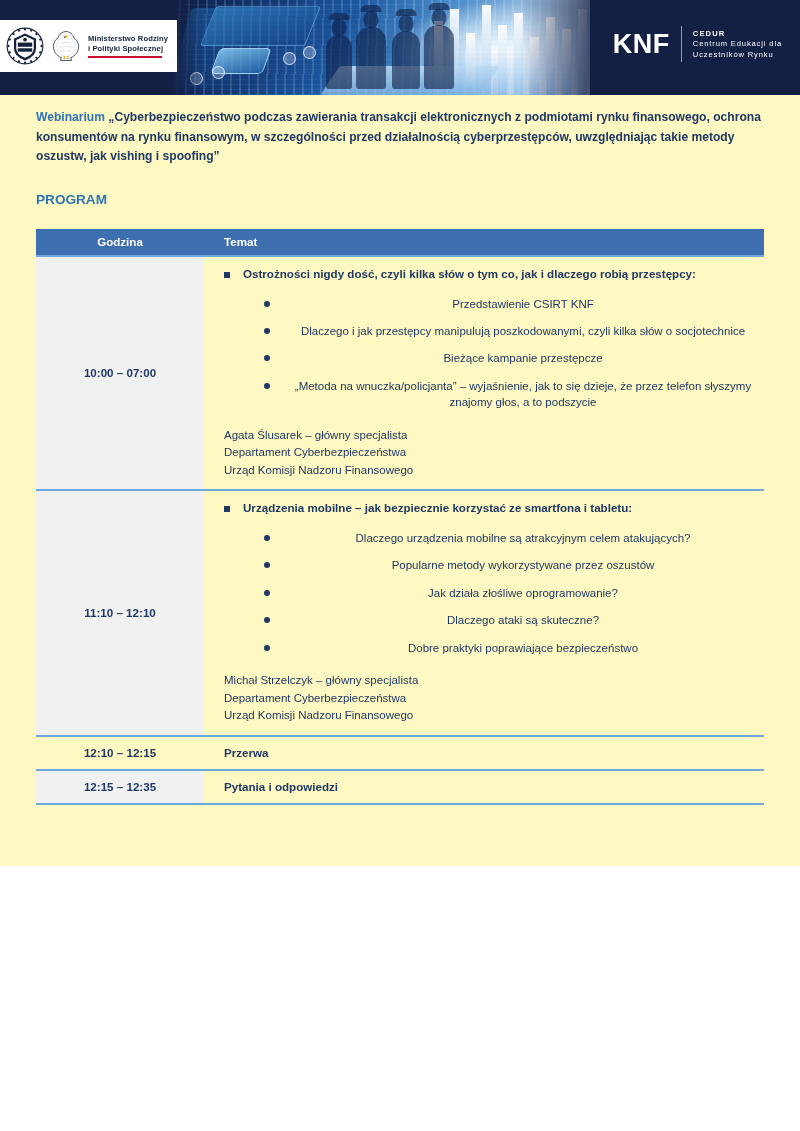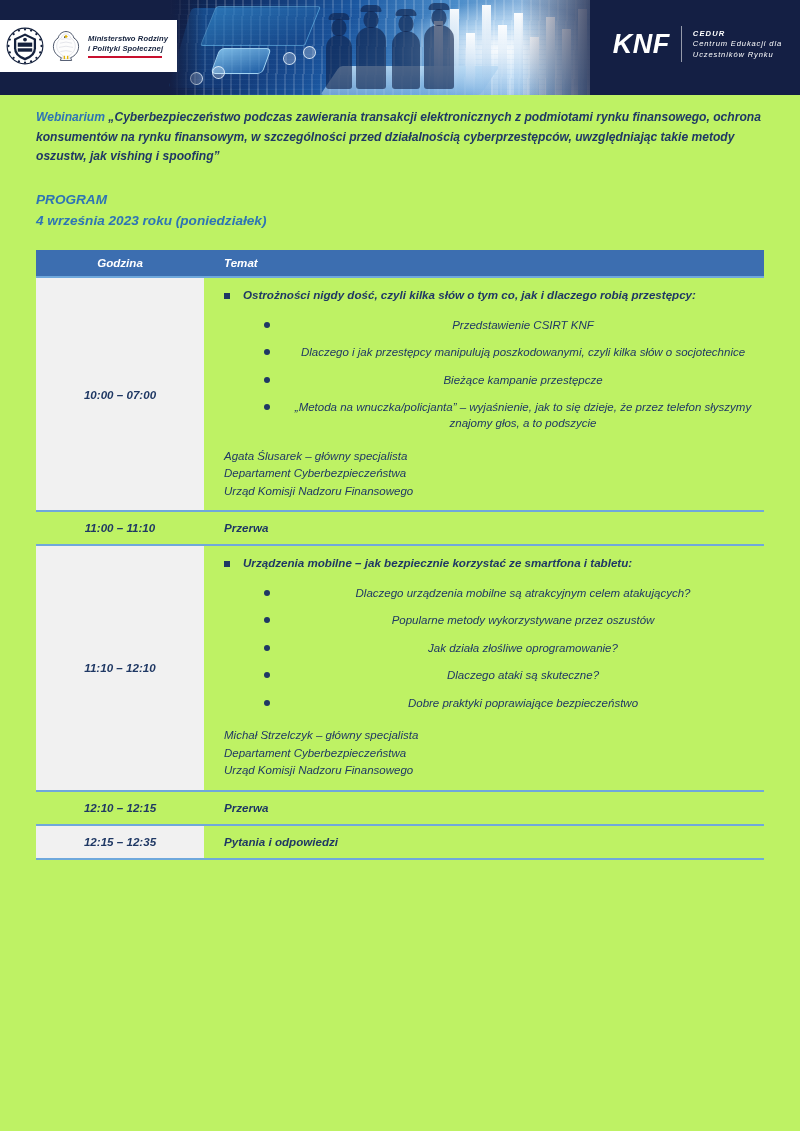--- a/index.html
+++ b/index.html
@@ -2,21 +2,21 @@
 <html lang="pl"><head>
 <meta charset="utf-8">
 <style>
   * { box-sizing: border-box; }
   html, body {
     margin: 0; padding: 0;
     width: 800px; height: 1131px;
     background: #ffffff;
     font-family: "Liberation Sans", sans-serif;
   }
-  .page { position: relative; width: 800px; height: 1131px; background:#bef264; overflow:hidden;font-style:italic; }
+  .page { position: relative; width: 800px; height: 866px; background:#fef9c3; overflow:hidden; }
 
   
   .banner {
     position: relative;
     width: 800px; height: 95px;
     background: #141f44;
     overflow: hidden;
   }
   .banner-photo {
     position: absolute; left: 170px; top: 0; width: 420px; height: 95px;
@@ -323,21 +323,20 @@
       </div>
     </div>
   </div>
 
   <div class="content">
 
     <div class="webinar-title"><span class="kw">Webinarium</span><span> „Cyberbezpieczeństwo podczas zawierania transakcji elektronicznych z podmiotami rynku finansowego, ochrona konsumentów na rynku finansowym, w szczególności przed działalnością cyberprzestępców, uwzględniając takie metody oszustw, jak vishing i spoofing”</span></div>
 
     <div class="program-head">
       <div>PROGRAM</div>
-      <div>4 września 2023 roku (poniedziałek)</div>
     </div>
 
     <table class="agenda">
       <colgroup>
           <col class="c-time">
           <col class="c-topic">
         </colgroup>
       <thead>
         <tr>
           <th class="th-time">Godzina</th>
@@ -354,26 +353,20 @@
               </div>
               <ul class="sub-list">
                 <li>Przedstawienie CSIRT KNF</li>
                 <li>Dlaczego i jak przestępcy manipulują poszkodowanymi, czyli kilka słów o socjotechnice</li>
                 <li>Bieżące kampanie przestępcze</li>
                 <li>„Metoda na wnuczka/policjanta” – wyjaśnienie, jak to się dzieje, że przez telefon słyszymy znajomy głos, a to podszycie</li>
               </ul>
               <div class="speaker">Agata Ślusarek – główny specjalista
 Departament Cyberbezpieczeństwa
 Urząd Komisji Nadzoru Finansowego</div>
-            </td>
-          </tr>
-          <tr>
-            <td class="time">11:00 – 11:10</td>
-            <td class="topic">
-              <div class="plain-topic">Przerwa</div>
             </td>
           </tr>
           <tr class="shaded tall">
             <td class="time">11:10 – 12:10</td>
             <td class="topic">
               <div class="topic-title">
                 <span class="sq-bullet"></span>
                 <span>Urządzenia mobilne – jak bezpiecznie korzystać ze smartfona i tabletu:</span>
               </div>
               <ul class="sub-list">

